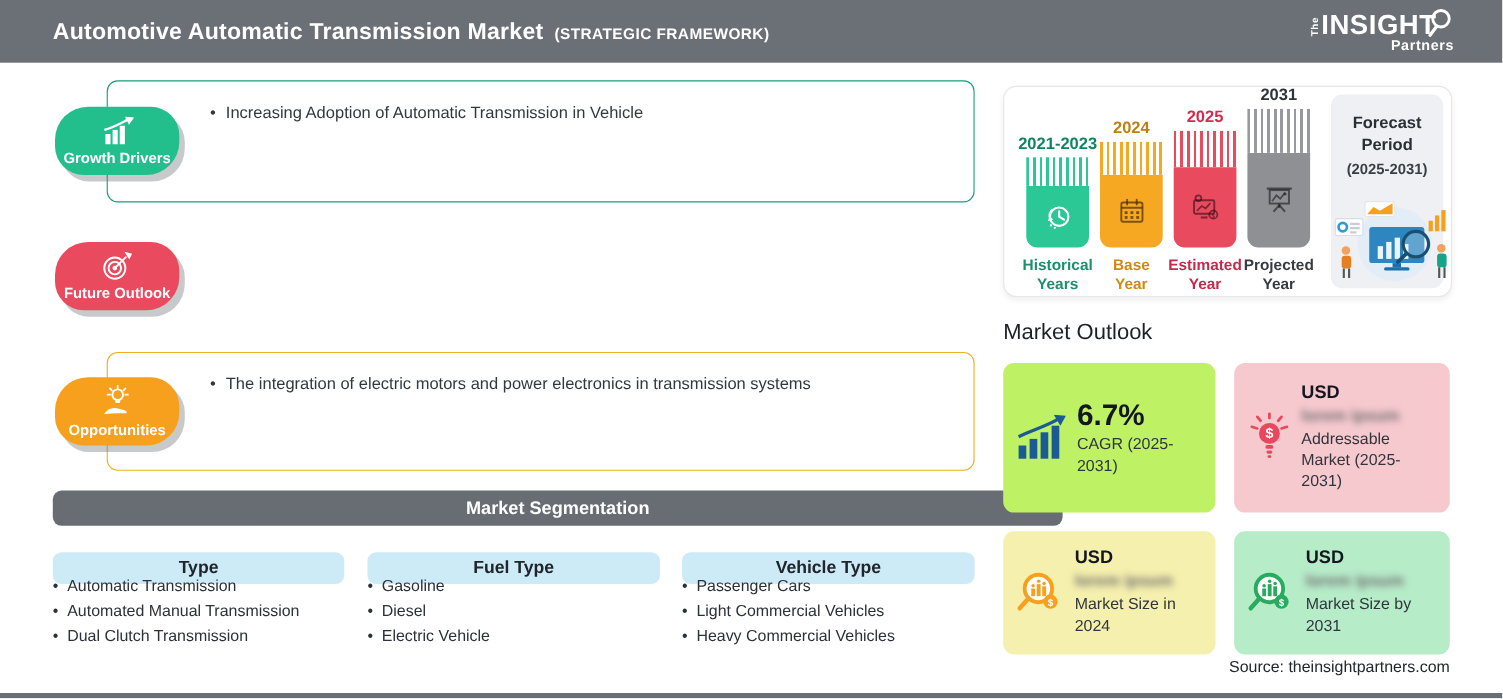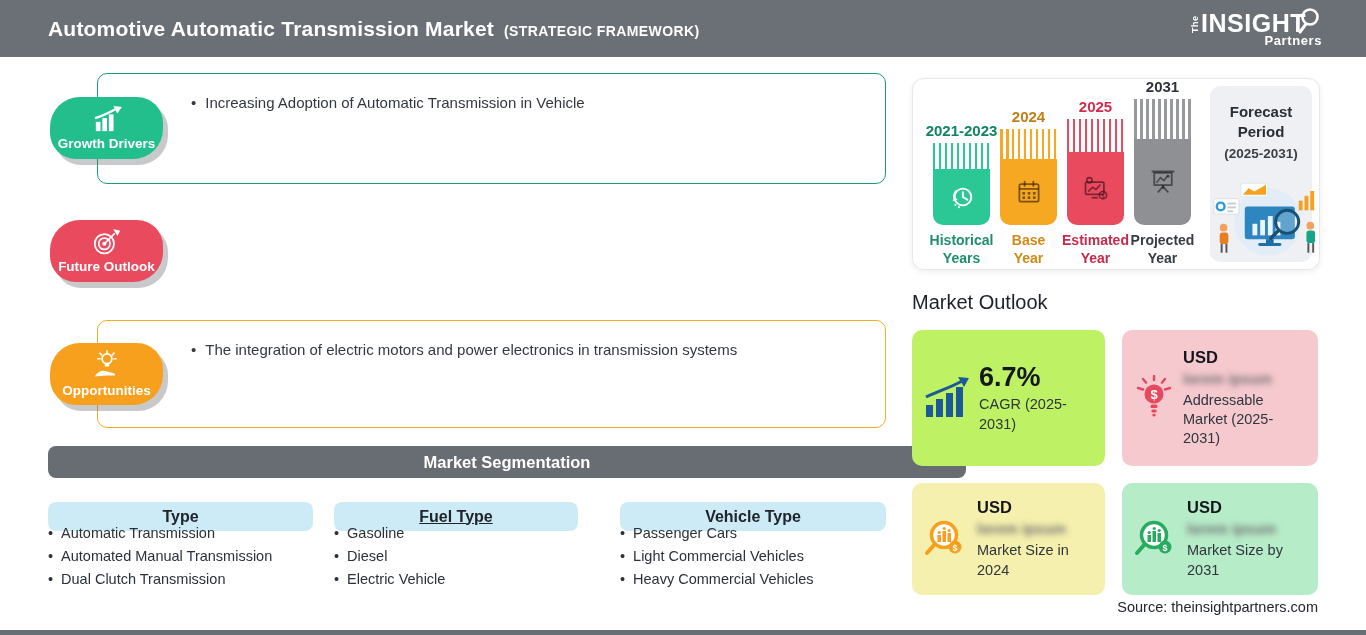--- a/index.html
+++ b/index.html
@@ -36,21 +36,21 @@
   .badge-1{top:220px;background:#ea4a5e;}
   .badge-2{top:343px;background:#f6a01d;}
 
   
   .seg-bar{position:absolute;left:48px;top:446px;width:918px;height:32px;background:#686d74;
            border-radius:8px;color:#fff;font-weight:700;font-size:16.5px;
            display:flex;align-items:center;justify-content:center;}
   .seg-pill{position:absolute;top:502px;height:29px;background:#cdebf7;border-radius:8px;
             display:flex;align-items:center;justify-content:center;
             font-weight:700;font-size:16px;color:#20242b;}
-  .pill-0{left:48px;width:265px;}.pill-1{left:334px;width:244px;text-decoration:underline;}.pill-2{left:620px;width:266px;}
+  .pill-0{left:48px;width:265px;}.pill-1{left:334px;width:266px;}.pill-2{left:620px;width:266px;}
   .seg-list{position:absolute;top:525px;margin:0;padding:0;list-style:none;font-size:14.5px;color:#2c3138;}
   .list-0{left:48px;}.list-1{left:334px;}.list-2{left:620px;}
   .seg-list li{margin-bottom:7px;}
   .seg-list li::before{content:"•";margin-right:8px;}
 
   
   .tl-card{position:absolute;left:912px;top:78px;width:406px;height:190px;background:#fff;
            border:1px solid #e5e7ea;border-radius:12px;box-shadow:0 2px 6px rgba(0,0,0,.07);}
   .tbar{position:absolute;bottom:44px;width:57px;}
   .tbar-0{left:20px;}.tbar-1{left:87px;}.tbar-2{left:154px;}.tbar-3{left:221px;}

